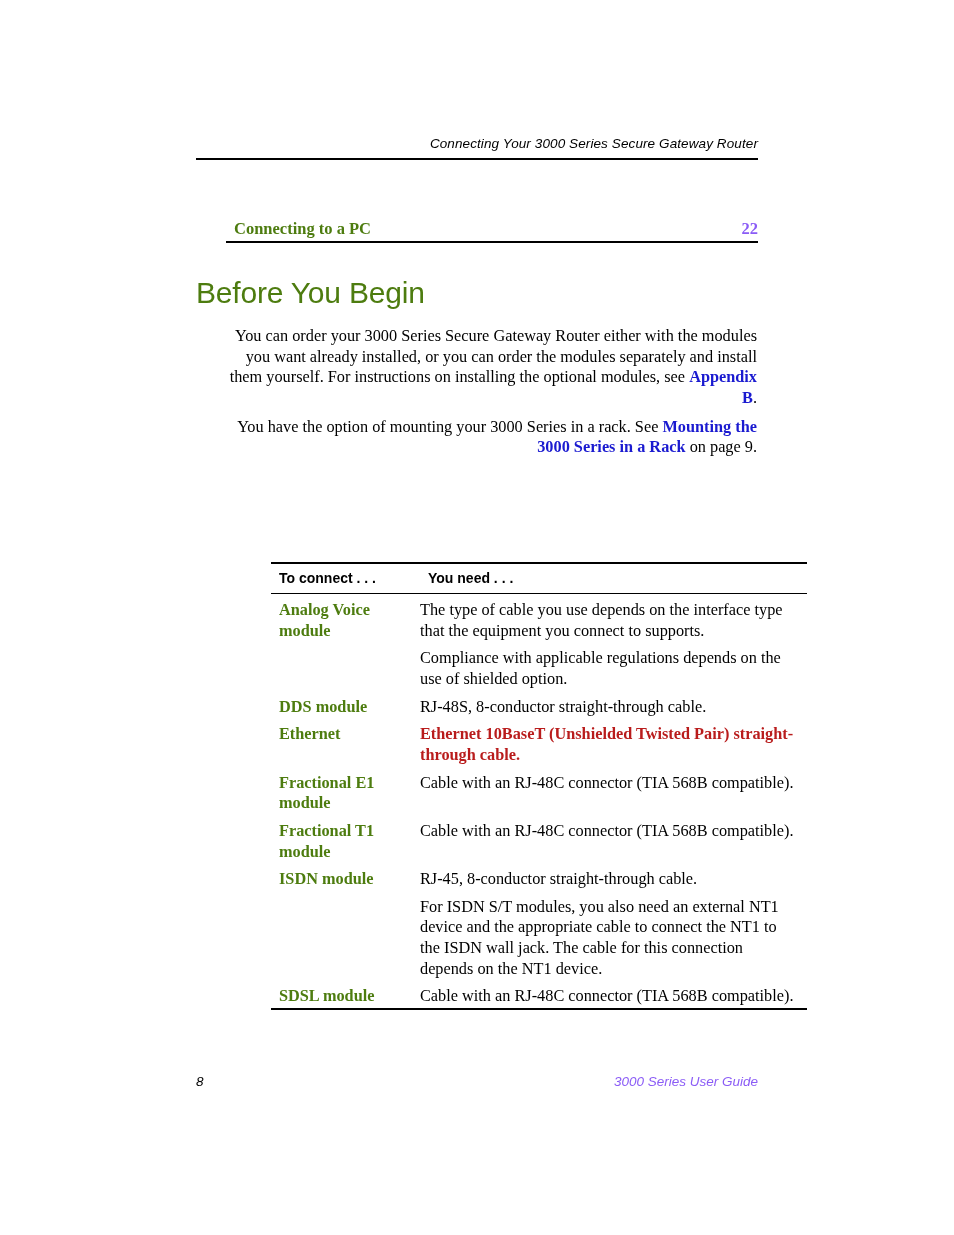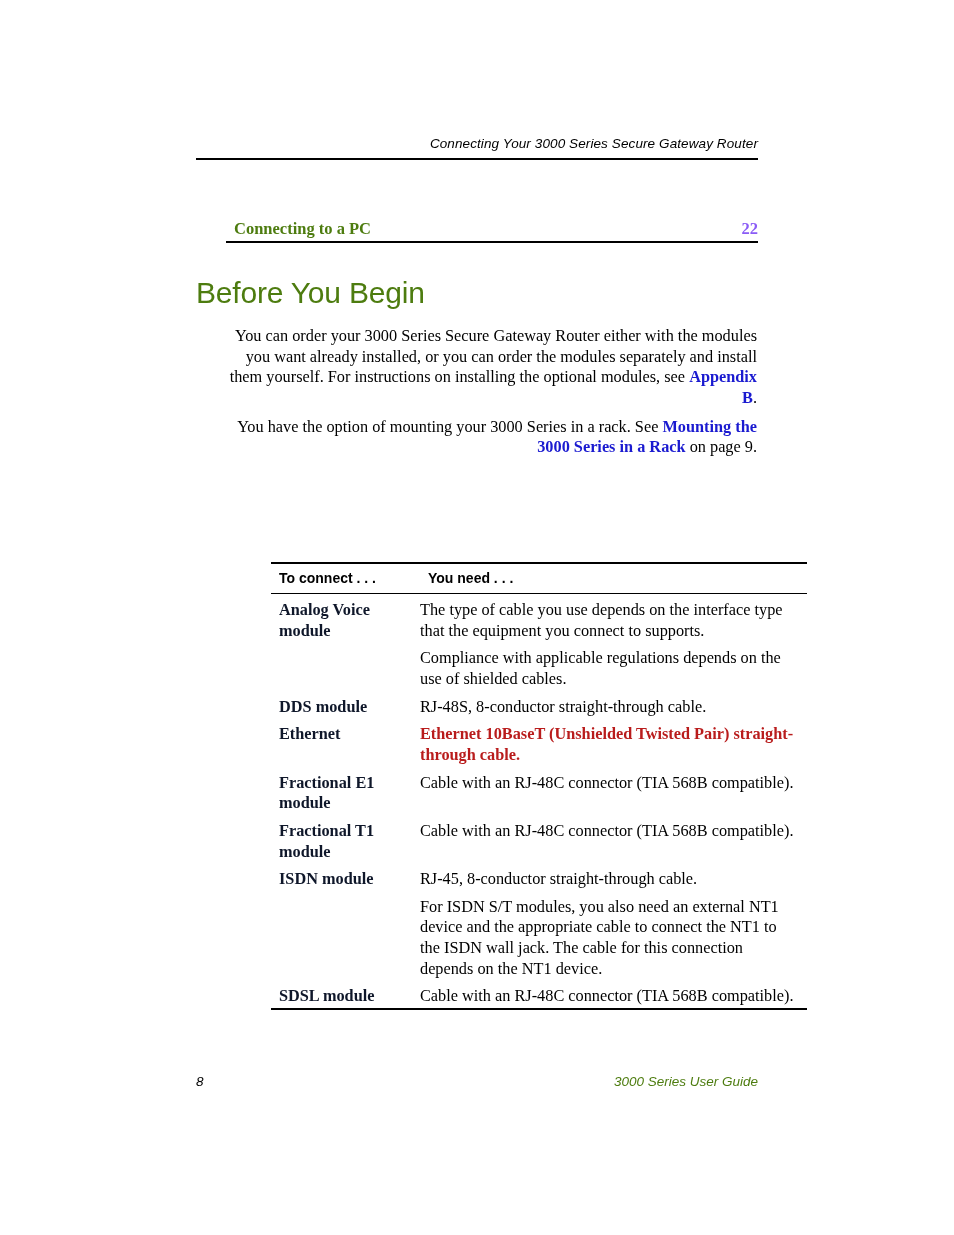--- a/index.html
+++ b/index.html
@@ -168,21 +168,21 @@
 
   .data-row td {
     font-family: "Liberation Serif", "DejaVu Serif", serif;
     font-size: 16.3px;
     line-height: 20.7px;
     padding: 6px 12px 1px 8px;
     color: #000000;
   }
   .data-row td.col-key {
     font-weight: bold;
-    color: #0f172a;
+    color: #4d7c0f;
     padding-right: 6px;
   }
   .data-row td.col-val { padding-left: 0; }
   .val-line { display: block; }
   .val-line.gap { margin-top: 6.5px; }
   .val-strong {
     font-weight: bold;
     color: #b91c1c;
   }
 
@@ -198,21 +198,21 @@
   }
   .footer-title {
     position: absolute;
     left: 196px;
     top: 1074px;
     width: 562px;
     text-align: right;
     font-family: "Liberation Sans", "DejaVu Sans", sans-serif;
     font-style: italic;
     font-size: 13.5px;
-    color: #4d7c0f;
+    color: #8b5cf6;
     white-space: nowrap;
   }
 </style>
 </head>
 <body>
 
 <div class="page">
 
   <div class="running-header">Connecting Your 3000 Series Secure Gateway Router</div>
   <div class="header-rule"></div>
@@ -253,21 +253,21 @@
       <colgroup>
           <col class="c1">
           <col class="c2">
         </colgroup>
 
       <tbody>
           <tr class="data-row">
         <td class="col-key">Analog Voice module</td>
         <td class="col-val">
           <span class="val-line">The type of cable you use depends on the interface type that the equipment you connect to supports.</span>
-          <span class="val-line gap">Compliance with applicable regulations depends on the use of shielded cables.</span>
+          <span class="val-line gap">Compliance with applicable regulations depends on the use of shielded option.</span>
         </td>
       </tr>
 
       <tr class="data-row">
         <td class="col-key">DDS module</td>
         <td class="col-val">
           <span class="val-line">RJ-48S, 8-conductor straight-through cable.</span>
         </td>
       </tr>
 

